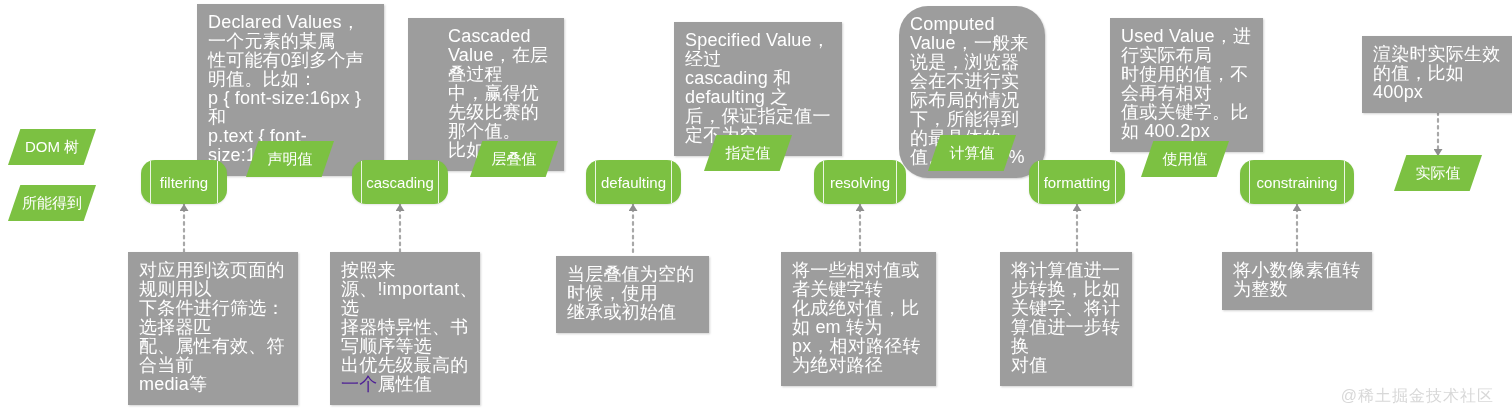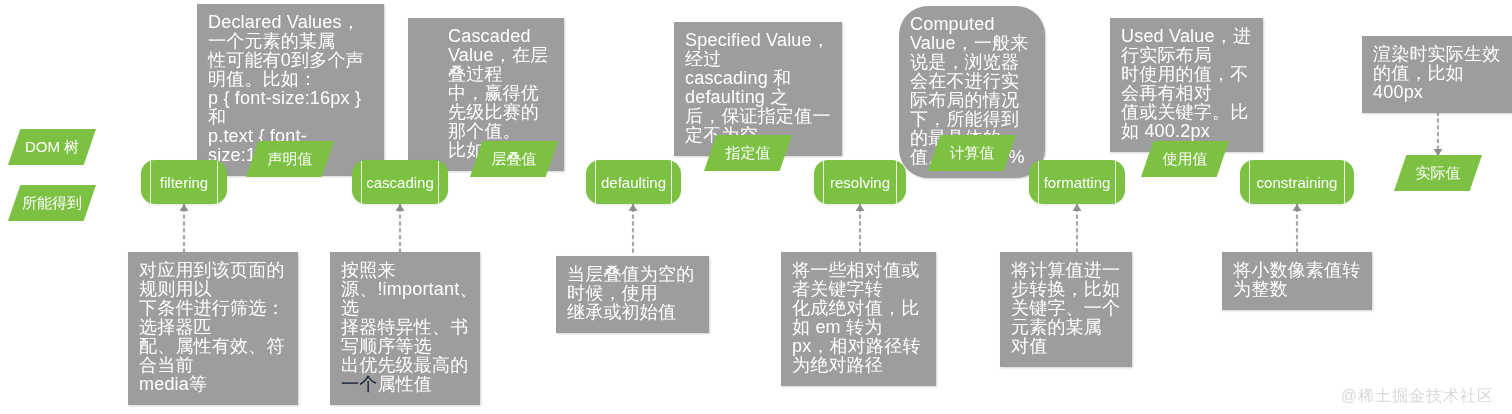--- a/index.html
+++ b/index.html
@@ -27,21 +27,21 @@
     position: absolute;
     background: #9d9d9d;
     color: #ffffff;
     font-size: 18px;
     line-height: 19px;
     padding: 9px 11px 11px 11px;
     box-sizing: border-box;
     letter-spacing: 0.2px;
     box-shadow: 1px 1px 2px rgba(0,0,0,0.18);
   }
-  .note .hl { color: #0f172a; }
+  .note .hl { color: #4c1d95; }
 
   
   .proc {
     position: absolute;
     background: #7cc142;
     border-radius: 14px;
     box-sizing: border-box;
     color: #ffffff;
     font-size: 15px;
     display: flex;
@@ -234,21 +234,21 @@
   </div>
 
   <div class="note" style="left:781px; top:252px; width:155px;">
     <div>将一些相对值或者关键字转</div>
     <div>化成绝对值，比如 em 转为</div>
     <div>px，相对路径转为绝对路径</div>
   </div>
 
   <div class="note" style="left:1000px; top:252px; width:132px;">
     <div>将计算值进一步转换，比如</div>
-    <div>关键字、一个元素的某属</div>
+    <div>关键字、将计算值进一步转换</div>
     <div>对值</div>
   </div>
 
   <div class="note" style="left:1222px; top:252px; width:150px;">
     <div>将小数像素值转为整数</div>
   </div>
 
   <div id="watermark">@稀土掘金技术社区</div>
 
 </div>

